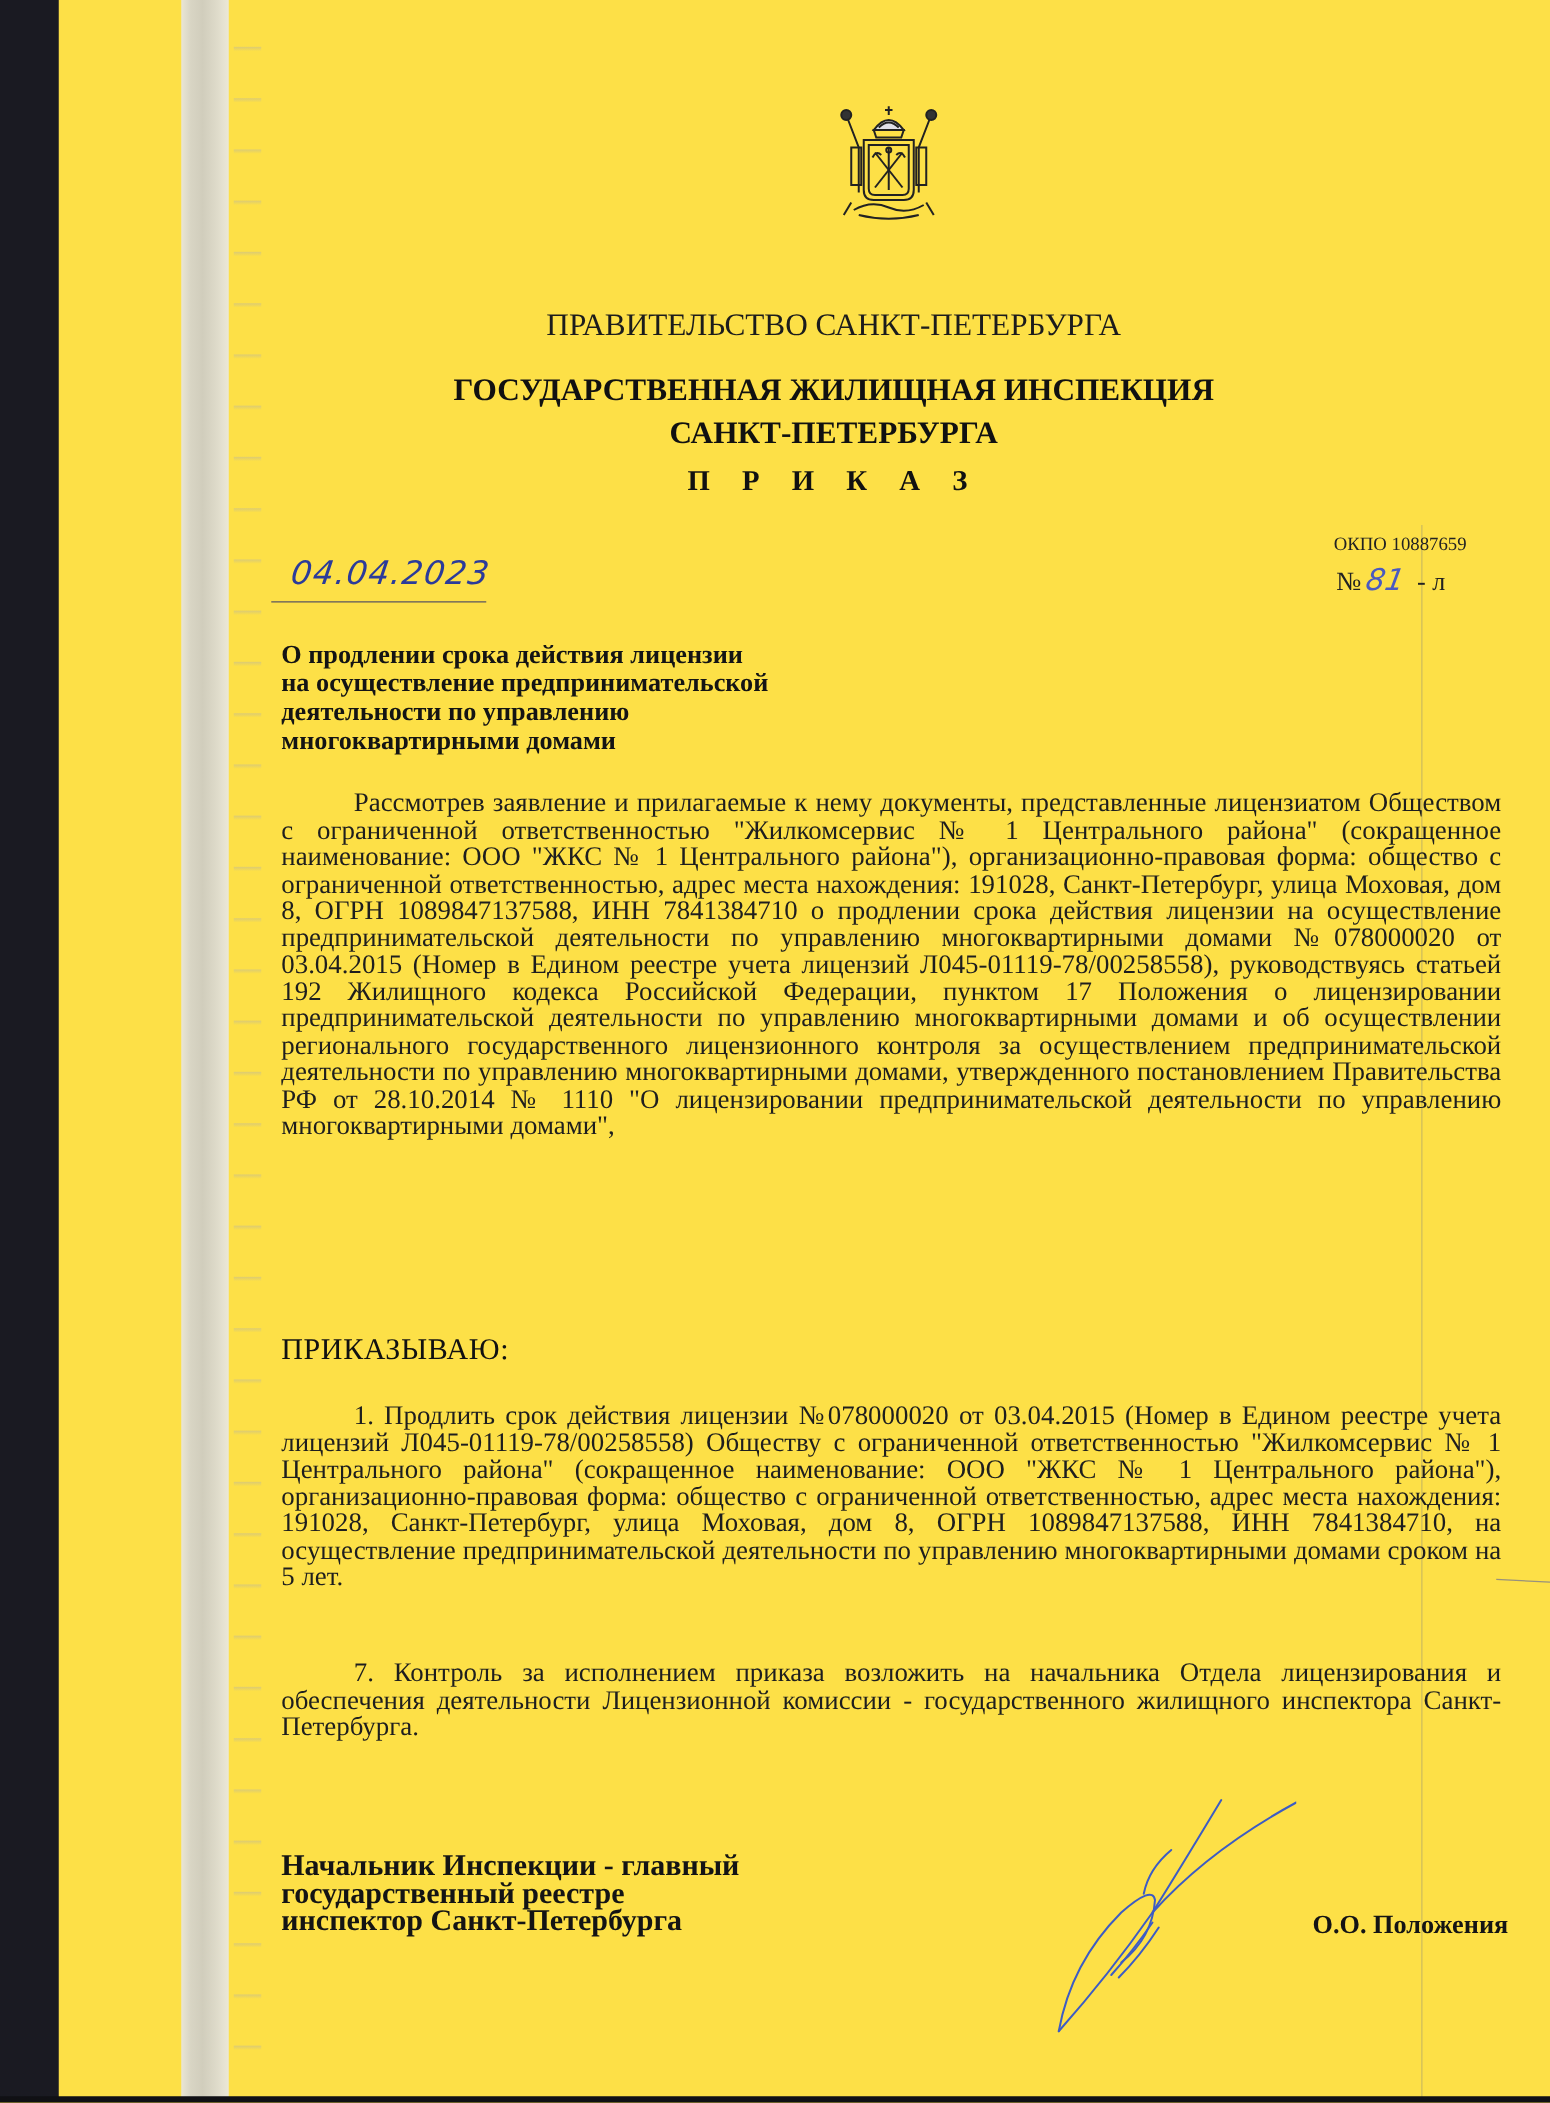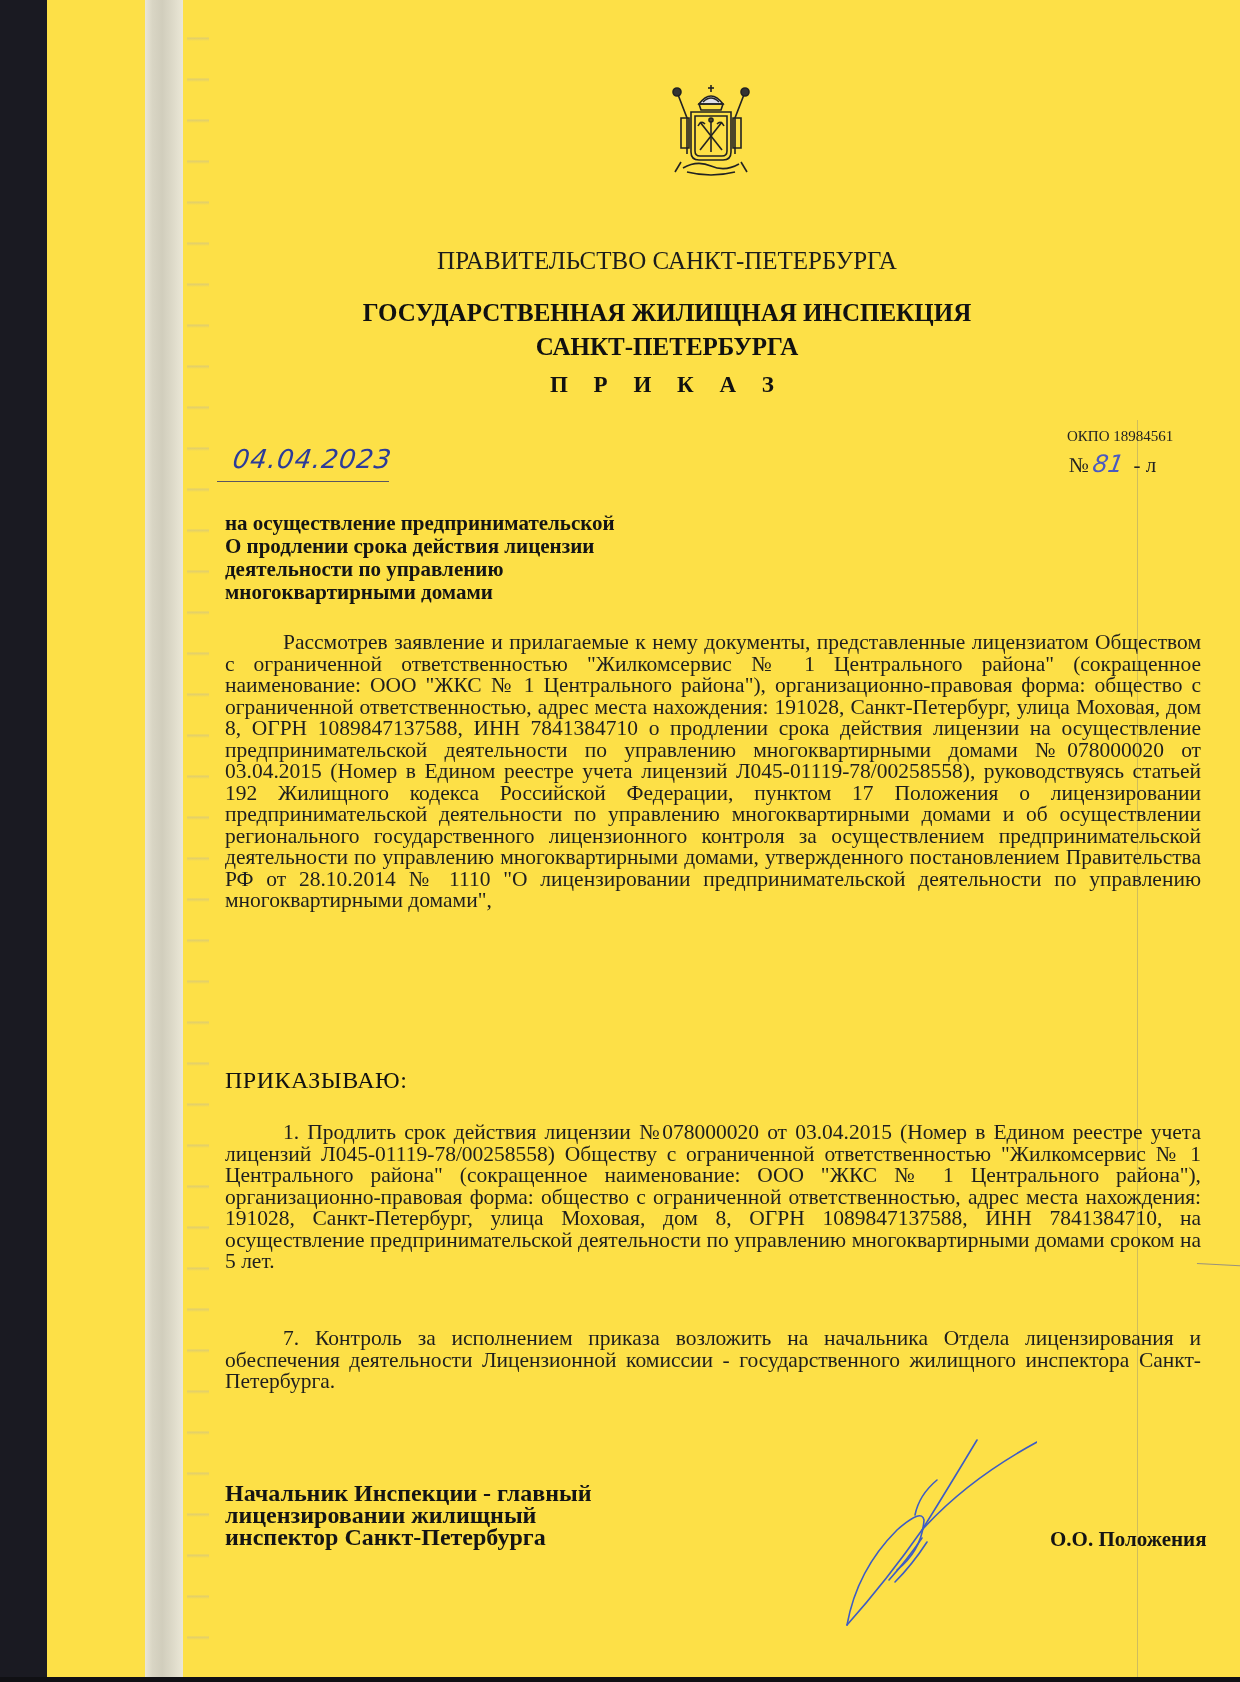--- a/index.html
+++ b/index.html
@@ -259,42 +259,42 @@
   <div class="gov-title">ПРАВИТЕЛЬСТВО САНКТ-ПЕТЕРБУРГА</div>
   <div class="inspection-title">
     <div>ГОСУДАРСТВЕННАЯ ЖИЛИЩНАЯ ИНСПЕКЦИЯ</div>
     <div>САНКТ-ПЕТЕРБУРГА</div>
   </div>
   <div class="order-word">П Р И К А З</div>
 
   <div class="date-hand">04.04.2023</div>
   <div class="date-underline"></div>
 
-  <div class="okpo">ОКПО 18984561</div>
+  <div class="okpo">ОКПО 10887659</div>
   <div class="number-line">
     <span>№</span><span class="num-hand">81</span><span>- л</span>
   </div>
 
   <div class="subject">
+    <div>О продлении срока действия лицензии</div>
     <div>на осуществление предпринимательской</div>
-    <div>О продлении срока действия лицензии</div>
     <div>деятельности по управлению</div>
     <div>многоквартирными домами</div>
   </div>
 
   <div class="body-text preamble indent">Рассмотрев заявление и прилагаемые к нему документы, представленные лицензиатом Обществом с ограниченной ответственностью "Жилкомсервис № 1 Центрального района" (сокращенное наименование: ООО "ЖКС № 1 Центрального района"), организационно-правовая форма: общество с ограниченной ответственностью, адрес места нахождения: 191028, Санкт-Петербург, улица Моховая, дом 8, ОГРН 1089847137588, ИНН 7841384710 о продлении срока действия лицензии на осуществление предпринимательской деятельности по управлению многоквартирными домами №078000020 от 03.04.2015  (Номер в Едином реестре учета лицензий Л045-01119-78/00258558), руководствуясь статьей 192 Жилищного кодекса Российской Федерации, пунктом 17 Положения о лицензировании предпринимательской деятельности по управлению многоквартирными домами и об осуществлении регионального государственного лицензионного контроля за осуществлением предпринимательской деятельности по управлению многоквартирными домами, утвержденного постановлением Правительства РФ от 28.10.2014 № 1110 "О лицензировании предпринимательской деятельности по управлению многоквартирными домами",</div>
 
   <div class="orders-heading">ПРИКАЗЫВАЮ:</div>
 
   <div class="body-text item1 indent">1. Продлить срок действия лицензии №078000020 от 03.04.2015  (Номер в Едином реестре учета лицензий Л045-01119-78/00258558) Обществу с ограниченной ответственностью "Жилкомсервис № 1 Центрального района" (сокращенное наименование: ООО "ЖКС № 1 Центрального района"), организационно-правовая форма: общество с ограниченной ответственностью, адрес места нахождения: 191028, Санкт-Петербург, улица Моховая, дом 8, ОГРН 1089847137588, ИНН 7841384710, на осуществление предпринимательской деятельности по управлению многоквартирными домами сроком на 5 лет.</div>
   <div class="body-text item2 indent">7. Контроль за исполнением приказа возложить на начальника Отдела лицензирования и обеспечения деятельности Лицензионной комиссии - государственного жилищного инспектора Санкт-Петербурга.</div>
 
   <div class="signatory">
     <div>Начальник Инспекции - главный</div>
-    <div>лицензировании жилищный</div>
+    <div>государственный реестре</div>
     <div>инспектор Санкт-Петербурга</div>
   </div>
 
   <svg class="signature" viewBox="0 0 210 210">
     <g fill="none" stroke="#3d5cc4" stroke-width="1.6" stroke-linecap="round">
       <path d="M20 205 Q30 150 70 110 Q95 88 97 100 Q95 130 70 150"></path>
       <path d="M20 205 Q60 160 95 110 Q120 70 150 20"></path>
       <path d="M95 110 Q140 60 210 22"></path>
       <path d="M62 160 Q80 140 95 118"></path>
       <path d="M68 162 Q85 145 100 122"></path>

